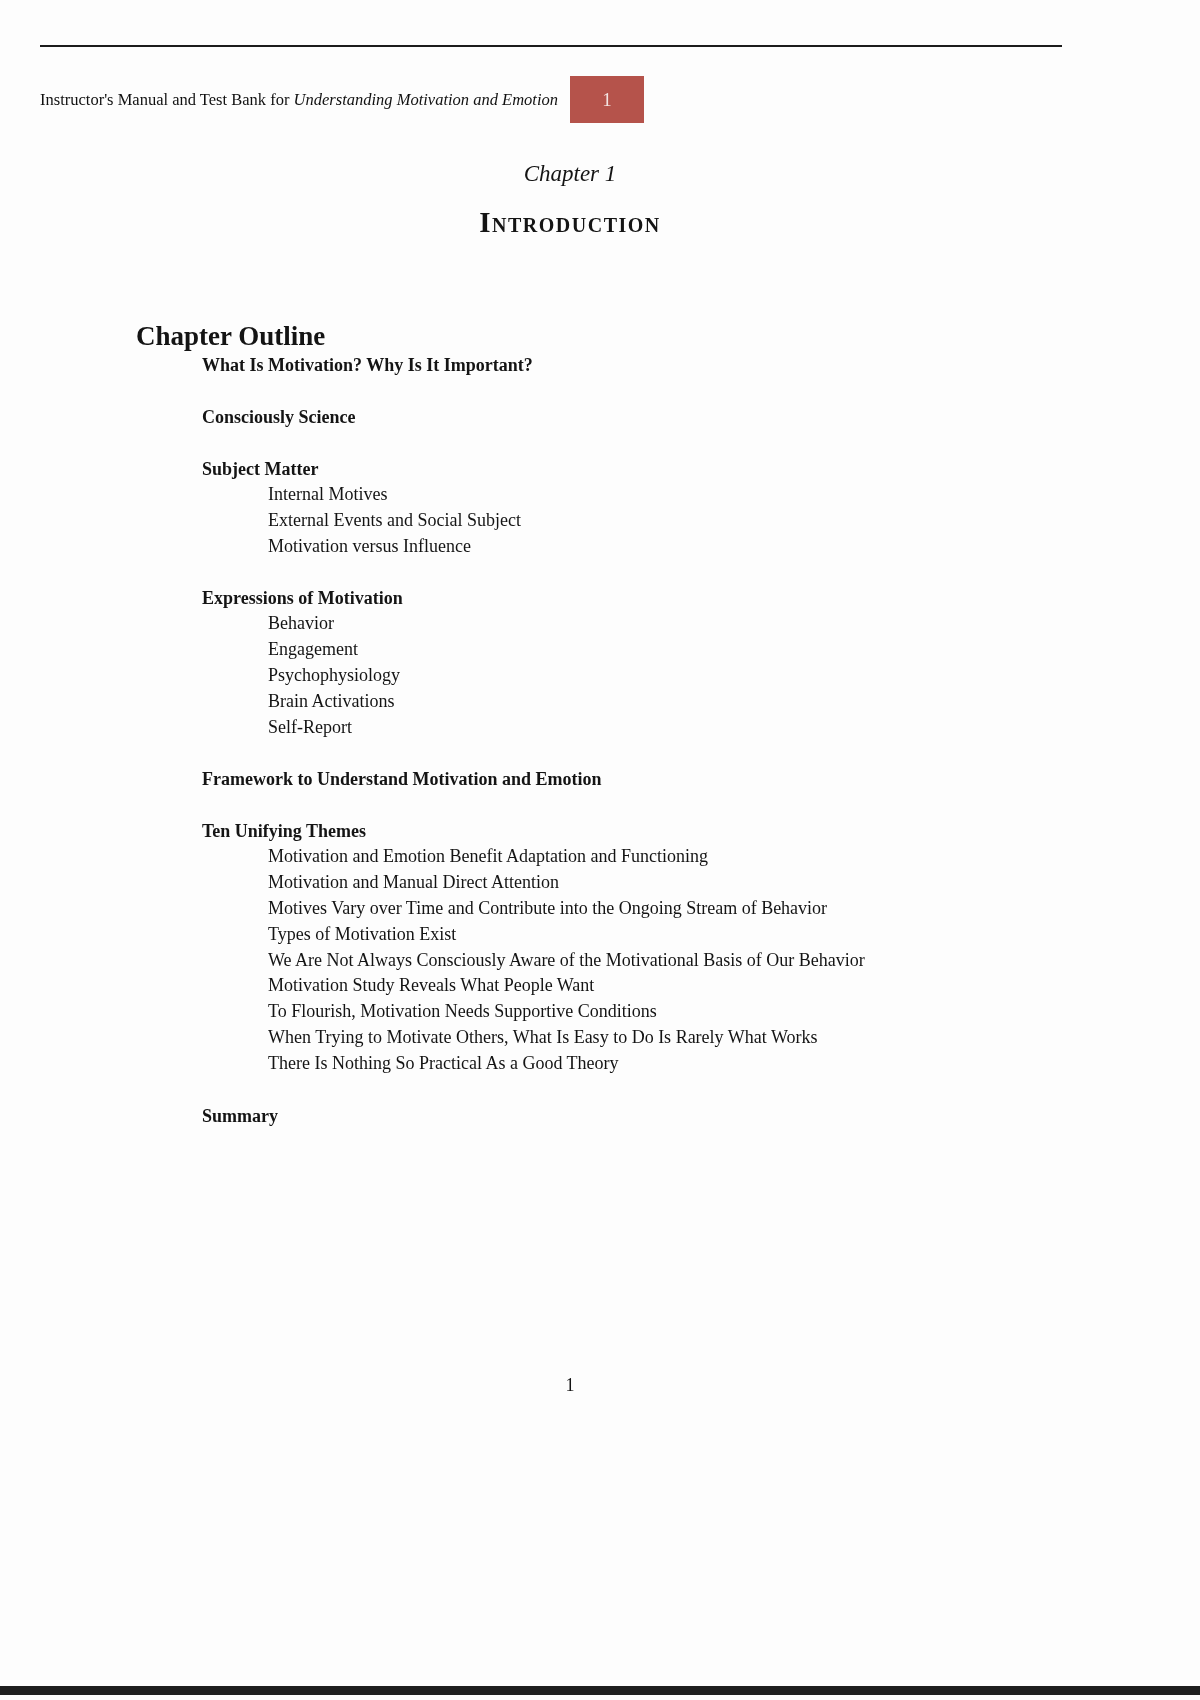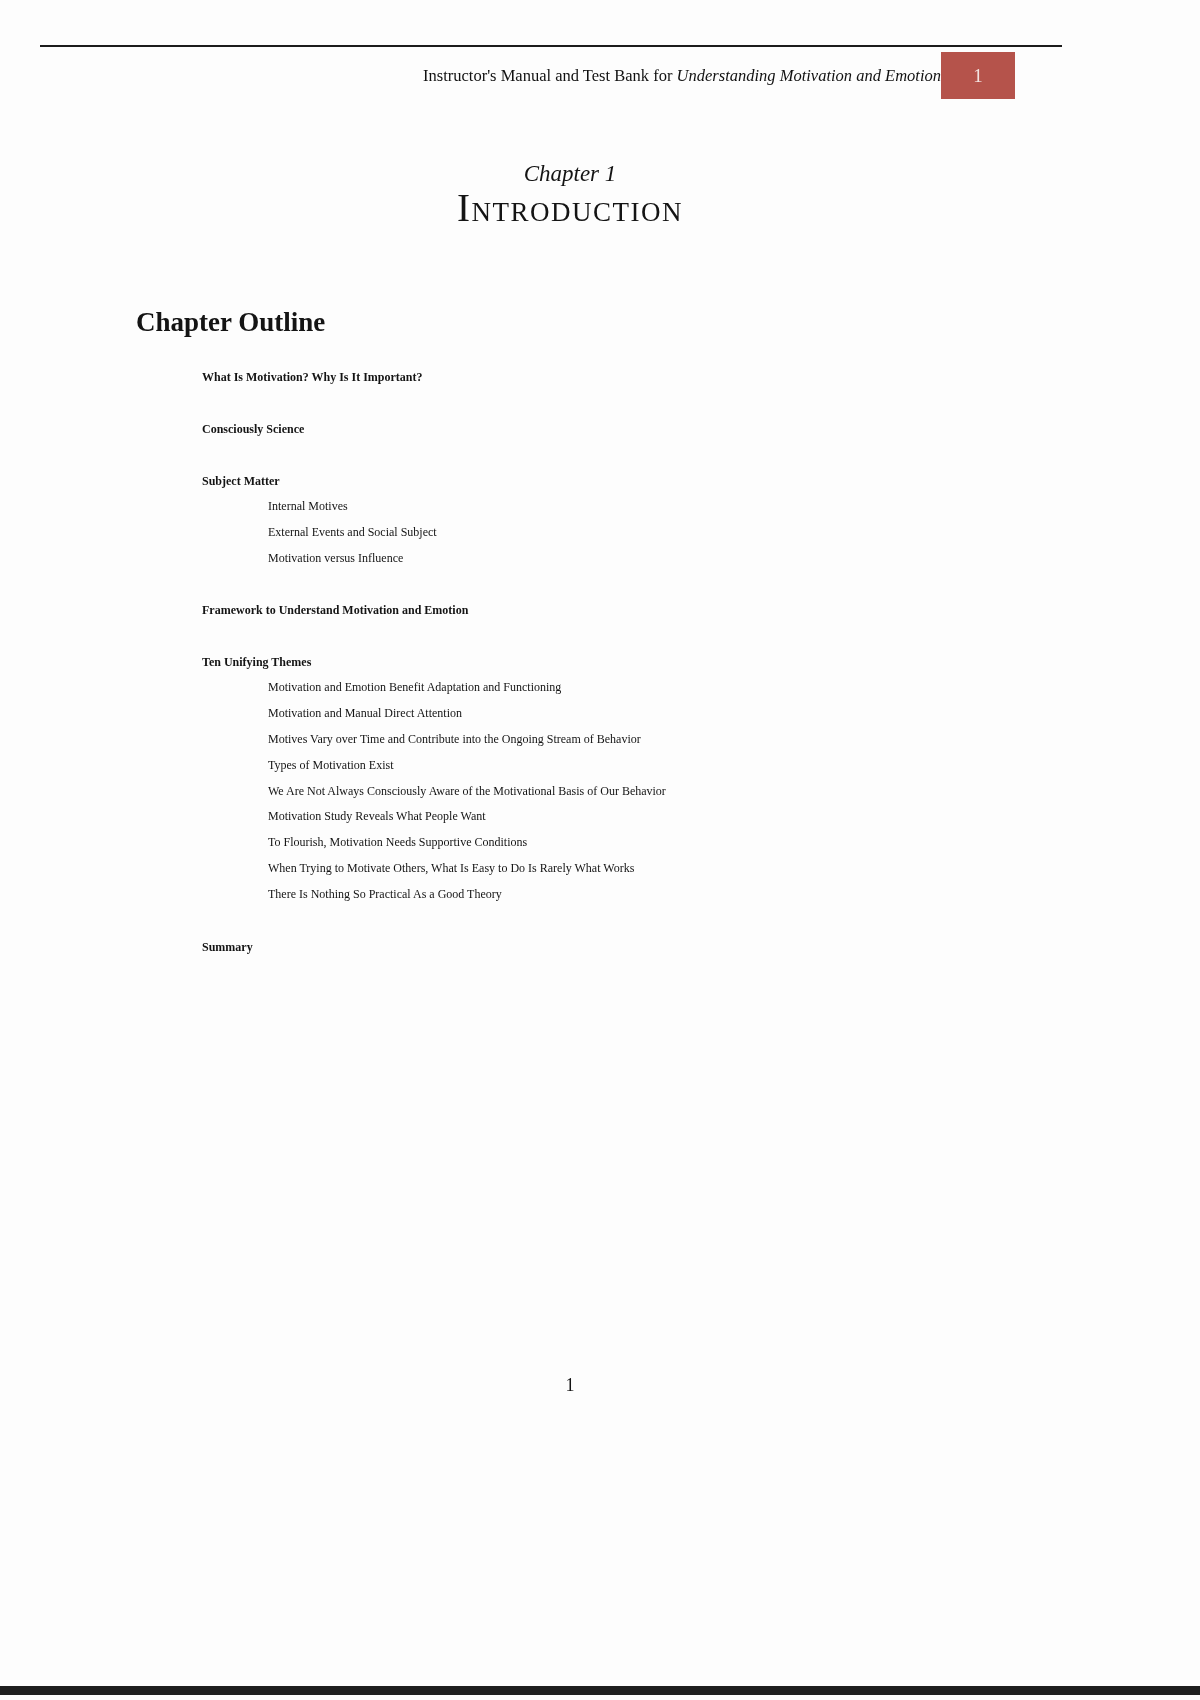--- a/index.html
+++ b/index.html
@@ -19,26 +19,27 @@
   .top-rule {
     position: absolute;
     left: 40px;
     top: 45px;
     width: 1022px;
     height: 2px;
     background: #1c1c1c;
   }
   .header-row {
     position: absolute;
-    top: 52px;
+    top: 76px;
     left: 40px;
     width: 975px;
     display: flex;
-    justify-content: flex-end;
+    justify-content: flex-start;
     align-items: center;
+    gap: 12px;
   }
   .header-text {
     font-size: 16.5px;
     white-space: nowrap;
     color: #111;
   }
   .header-text .book-title { font-style: italic; }
   .page-badge {
     width: 74px;
     height: 47px;
@@ -58,36 +59,35 @@
   .title-block {
     text-align: center;
     margin-right: 58px;
   }
   .chapter-label {
     font-style: italic;
     font-size: 23px;
     line-height: 28px;
   }
   .chapter-title {
-    font-size: 39px;
-    font-weight: normal;
+    font-size: 29px;
+    font-weight: bold;
     font-variant: small-caps;
     letter-spacing: 1.5px;
     line-height: 34px;
-    margin-top: 3px;
+    margin-top: 17px;
   }
   .outline-heading {
     font-size: 27px;
     font-weight: bold;
     margin-top: 82px;
   }
   .outline-list {
-    margin-top: 26px;
     margin-left: 66px;
-    font-size: 12px;
+    font-size: 18px;
   }
   .outline-section { margin-bottom: 26px; }
   .outline-section:last-child { margin-bottom: 0; }
   .outline-title {
     font-weight: bold;
     line-height: 26px;
   }
   .outline-item {
     margin-left: 66px;
     line-height: 25.8px;
@@ -138,20 +138,28 @@
         <div class="outline-section">
           <div class="outline-title">Consciously Science</div>
         </div>
         <div class="outline-section">
           <div class="outline-title">Subject Matter</div>
           <div class="outline-item">Internal Motives</div>
           <div class="outline-item">External Events and Social Subject</div>
           <div class="outline-item">Motivation versus Influence</div>
         </div>
         <div class="outline-section">
+          <div class="outline-title">Expressions of Motivation</div>
+          <div class="outline-item">Behavior</div>
+          <div class="outline-item">Engagement</div>
+          <div class="outline-item">Psychophysiology</div>
+          <div class="outline-item">Brain Activations</div>
+          <div class="outline-item">Self-Report</div>
+        </div>
+        <div class="outline-section">
           <div class="outline-title">Framework to Understand Motivation and Emotion</div>
         </div>
         <div class="outline-section">
           <div class="outline-title">Ten Unifying Themes</div>
           <div class="outline-item">Motivation and Emotion Benefit Adaptation and Functioning</div>
           <div class="outline-item">Motivation and Manual Direct Attention</div>
           <div class="outline-item">Motives Vary over Time and Contribute into the Ongoing Stream of Behavior</div>
           <div class="outline-item">Types of Motivation Exist</div>
           <div class="outline-item">We Are Not Always Consciously Aware of the Motivational Basis of Our Behavior</div>
           <div class="outline-item">Motivation Study Reveals What People Want</div>

